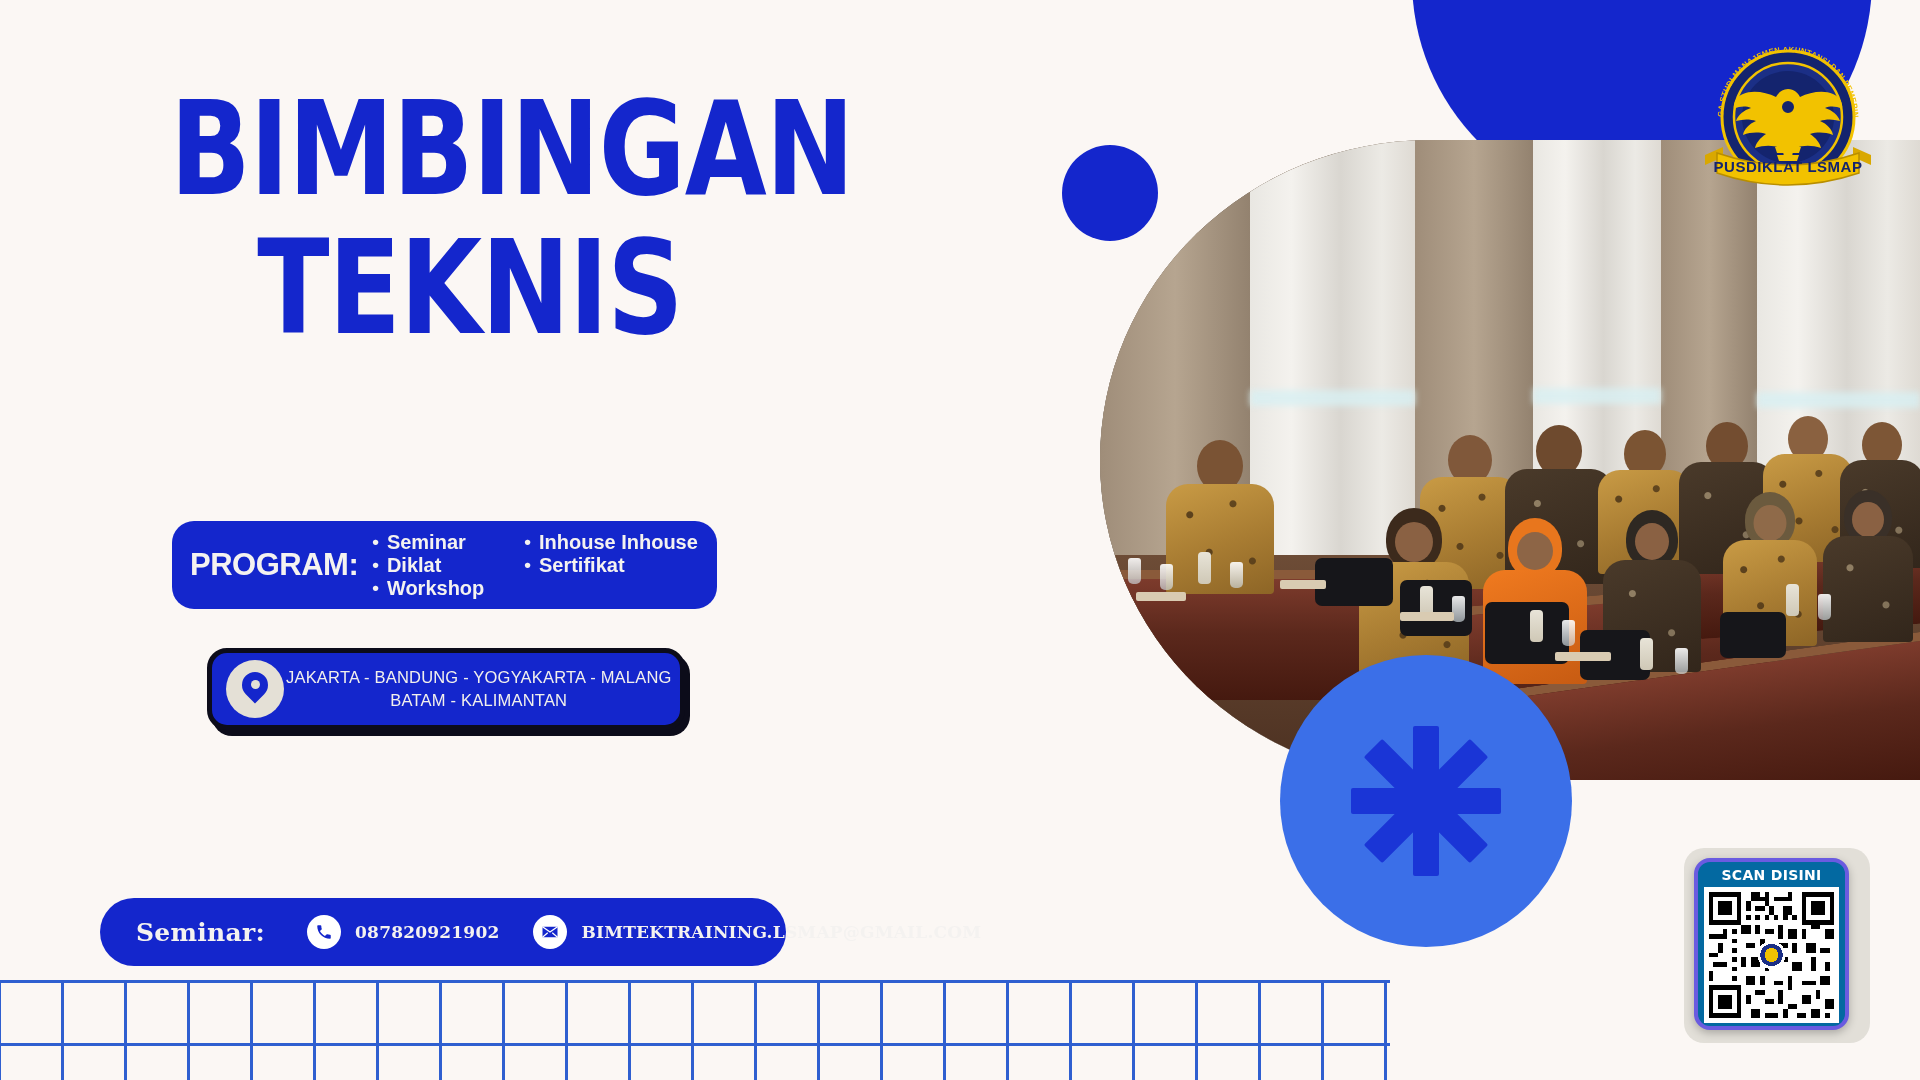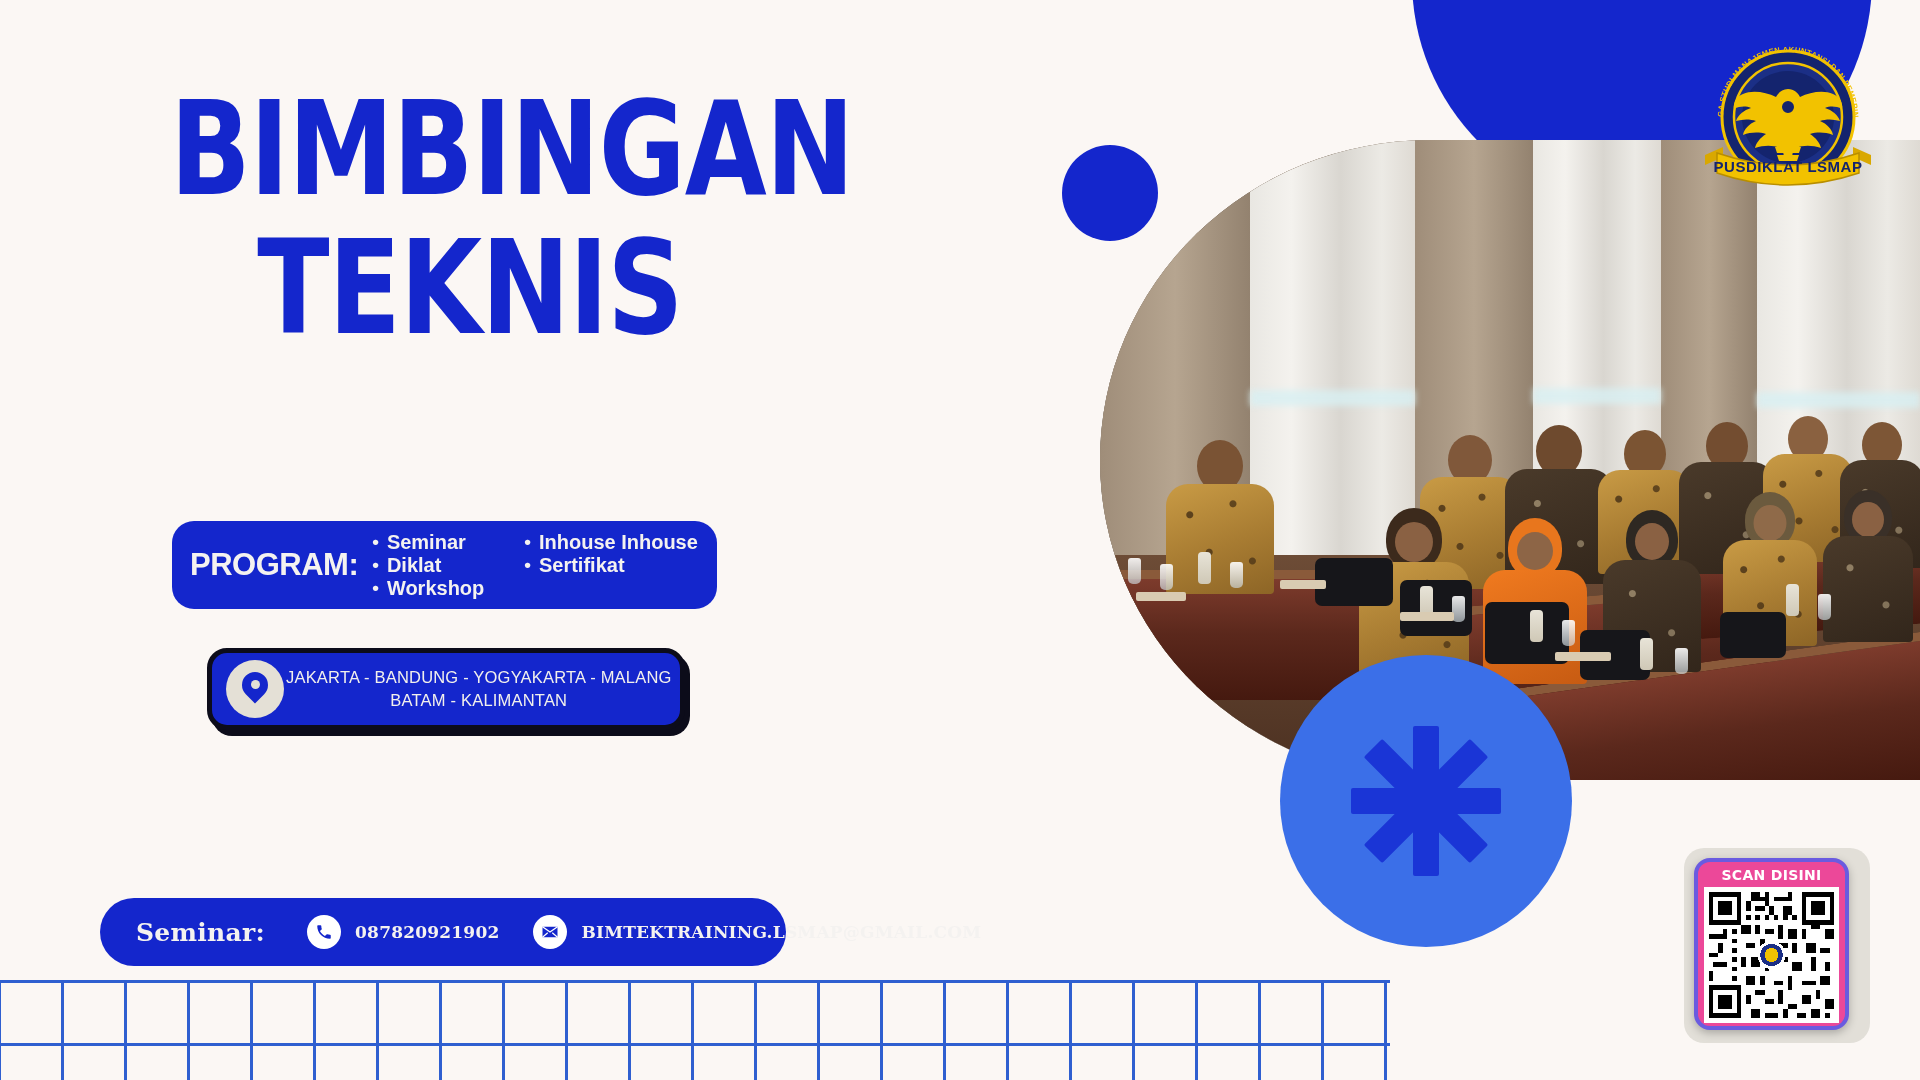--- a/index.html
+++ b/index.html
@@ -267,21 +267,21 @@
   
   .logo{
     position:absolute; left:1697px; top:35px;
     width:182px; height:155px; z-index:14;
   }
 
   
   .qr-card{
     position:absolute; left:1694px; top:858px;
     width:155px; height:172px;
-    background:#ec4899;
+    background:#0369a1;
     border:4px solid #6A5BE0;
     border-radius:16px;
     z-index:14;
     padding:4px 6px 6px;
     box-shadow:0 3px 8px rgba(0,0,0,.25);
   }
   .qr-title{
     font-family:"DejaVu Sans", sans-serif;
     font-weight:bold; font-size:14px; color:#ffffff;
     text-align:center; letter-spacing:.3px; line-height:1.3;

